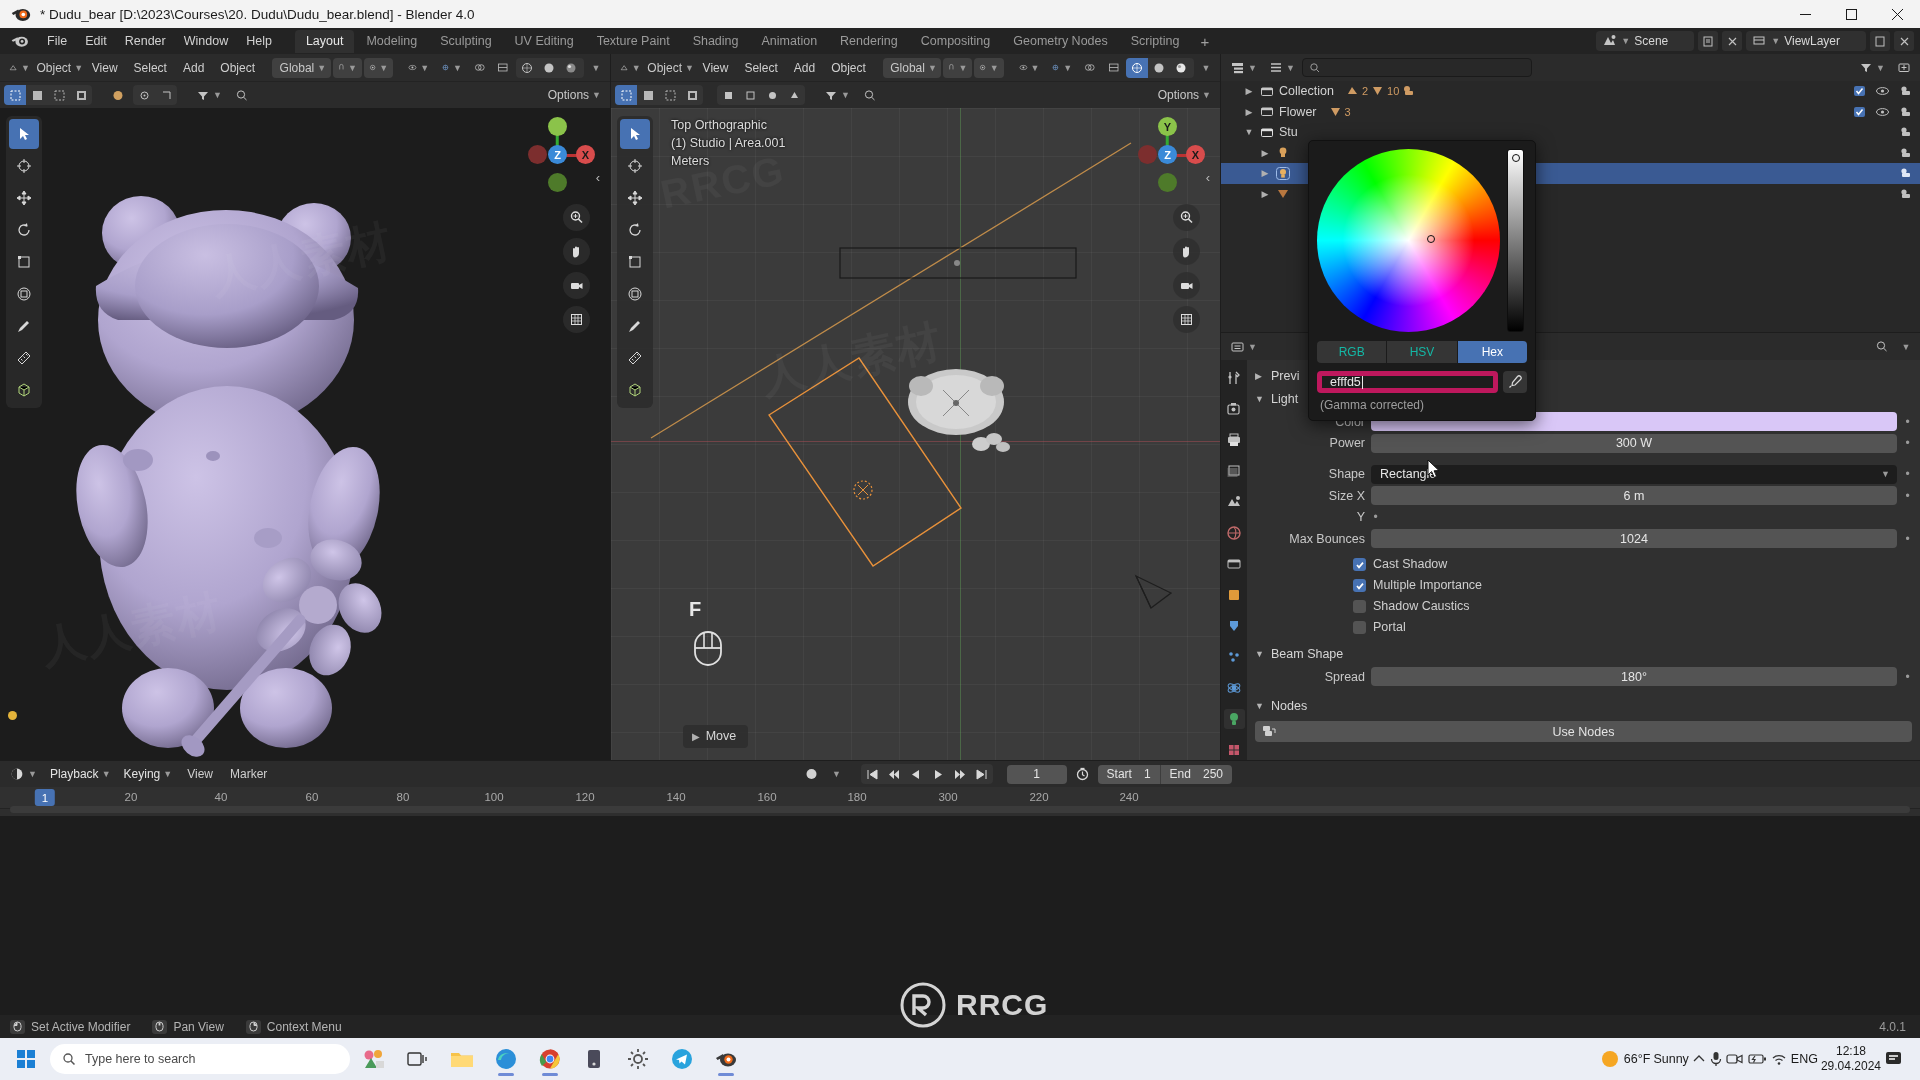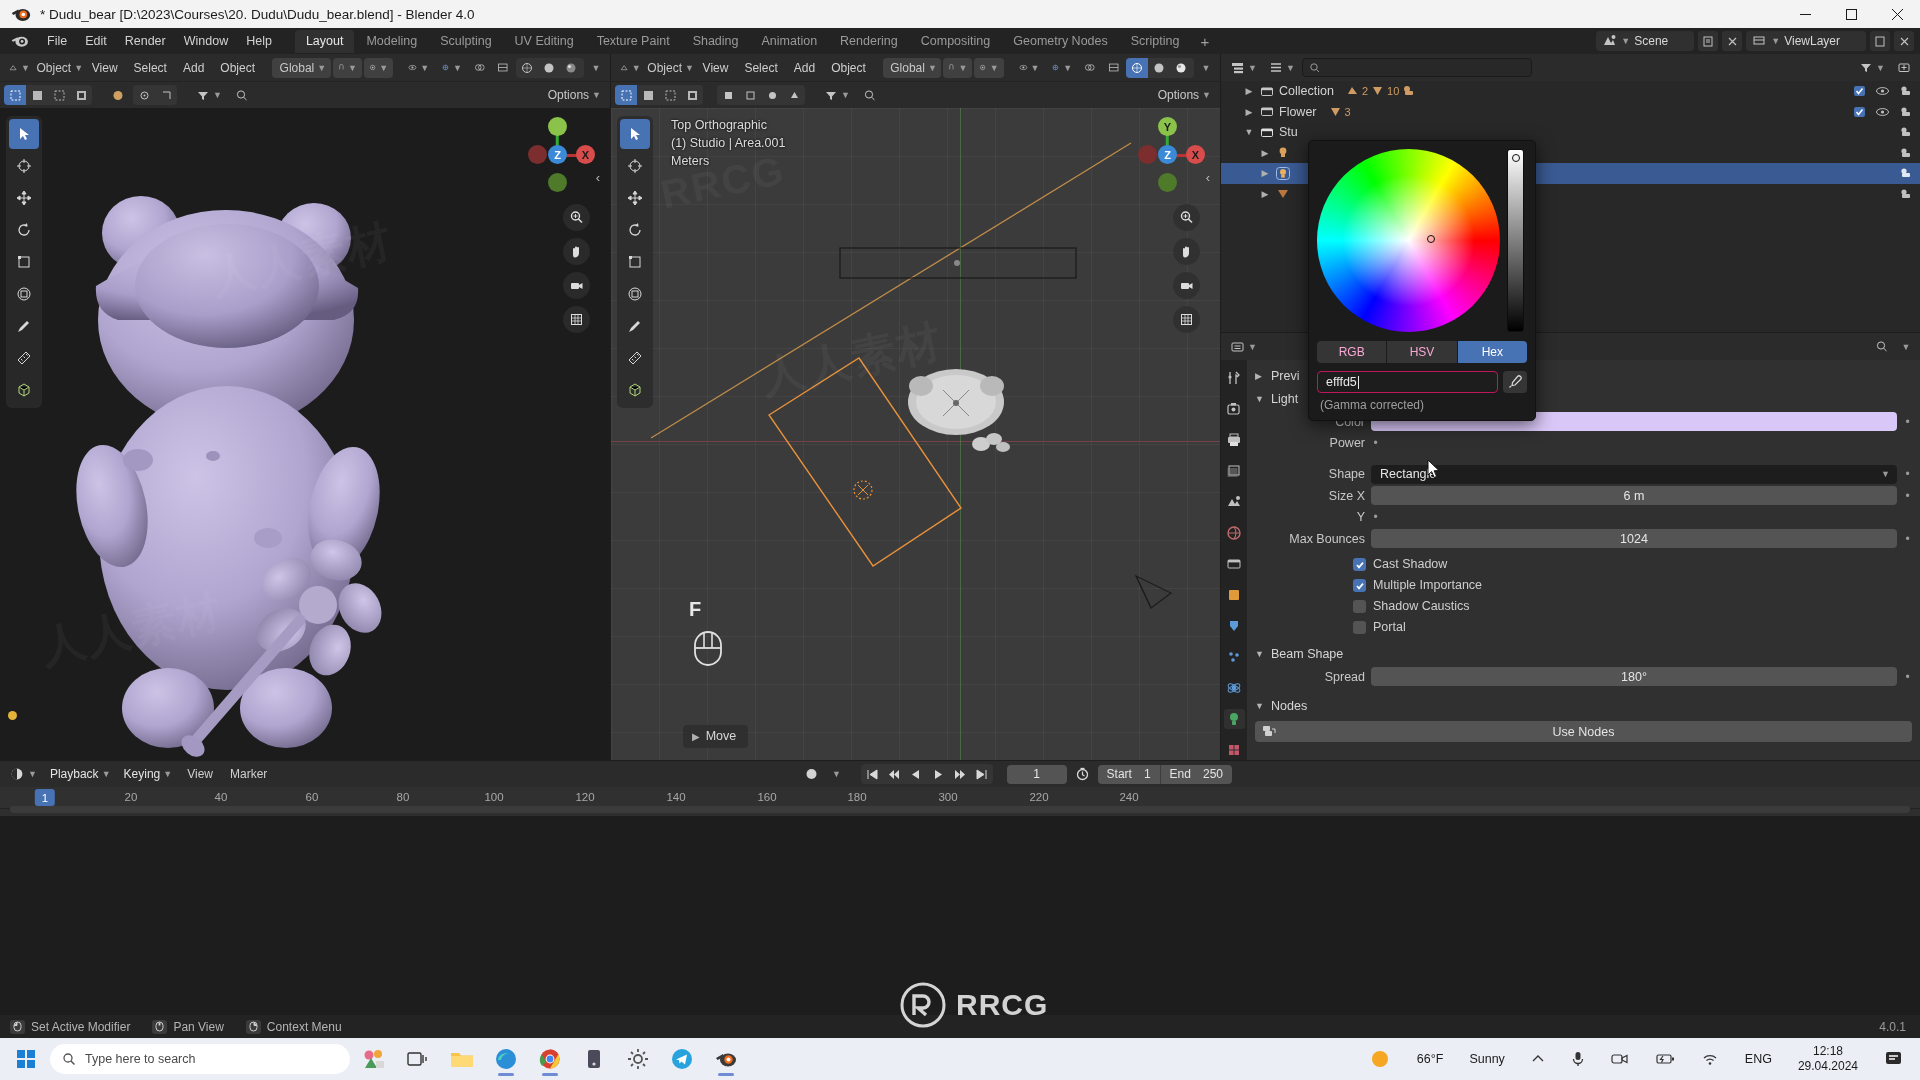--- a/index.html
+++ b/index.html
@@ -151,26 +151,26 @@
        conic-gradient(from 90deg, #ff0000, #ff00ff, #0000ff, #00ffff, #00ff00, #ffff00, #ff0000);
   }
   .wheel-cursor { position:absolute; width:8px; height:8px; border-radius:50%;
      border:1.5px solid #111; background:transparent; }
   .vslider { width:17px; height:183px; border-radius:3px;
      background:linear-gradient(to bottom, #ffffff, #000000); position:relative; border:1px solid #0e0e0e;}
   .vslider-cursor { position:absolute; left:4px; width:8px; height:8px; border-radius:50%;
      border:1.5px solid #111; background:transparent; }
   .cp-tabs { display:flex; margin-top:9px; gap:1px; }
   .cp-tab { flex:1; height:22px; background:#353535; display:flex; align-items:center;
-     justify-content:center; font-size:12px; color:#f9a8d4; }
+     justify-content:center; font-size:12px; color:#14b8a6; }
   .cp-tab:first-child { border-radius:4px 0 0 4px; }
   .cp-tab:last-child { border-radius:0 4px 4px 0; }
   .cp-tab.active { background:#4772b3; color:#fff; }
   .hex-row { display:flex; gap:5px; margin-top:8px; align-items:center; }
-  .hex-input { flex:1; height:22px; background:#1d1d1d; border:1px solid #be185d; border-radius:4px;
+  .hex-input { flex:1; height:22px; background:#1d1d1d; border:5px solid #be185d; border-radius:4px;
      display:flex; align-items:center; padding-left:8px; font-size:12.5px; color:#e8e8e8; }
   .caret { display:inline-block; width:1px; height:13px; background:#e8e8e8; margin-left:1px;
      vertical-align:-2px; }
   .eyedrop { width:24px; height:22px; background:#353535; border-radius:4px;
      display:flex; align-items:center; justify-content:center; }
   .gamma { font-size:12px; color:#9e9e9e; margin-top:5px; padding-left:3px; }
 
   
   .timeline { background:#282828; }
   .tl-head { height:26px; background:#2b2b2b; display:flex; align-items:center; gap:3px; padding:0 5px; font-size:12px; }
@@ -197,21 +197,21 @@
 
   
   .taskbar { position:absolute; left:0; bottom:0; width:1920px; height:42px;
      background:#ebeef5; display:flex; align-items:center; gap:4px; padding:0 6px; color:#1b1b1b; }
   .start-btn { width:40px; height:34px; display:flex; align-items:center; justify-content:center; }
   .tb-search { width:300px; height:30px; background:#fff; border-radius:16px; display:flex;
      align-items:center; gap:9px; padding:0 12px; font-size:12.5px; color:#4a4a4a; }
   .tb-ico { width:40px; height:36px; display:flex; align-items:center; justify-content:center; position:relative; }
   .tb-ico.run::after { content:""; position:absolute; bottom:1px; left:50%; transform:translateX(-50%);
      width:16px; height:3px; border-radius:2px; background:#6f8bd6; }
-  .tray { margin-left:auto; display:flex; align-items:center; gap:26px; padding-right:10px; font-size:12.5px; }
+  .tray { margin-left:auto; display:flex; align-items:center; gap:3px; padding-right:10px; font-size:12.5px; }
   .clock { text-align:center; line-height:15px; font-size:12px; }
 
   .wm { position:absolute; color:rgba(255,255,255,0.045); font-weight:bold; pointer-events:none;
      user-select:none; letter-spacing:2px; }
 </style>
 </head>
 <body>
 
 <div class="app">
 
@@ -1217,20 +1217,21 @@
       </div>
 
 
       <div class="prow">
         <span class="plabel">Color</span>
         <span class="pfield swatch"></span>
         <span class="pdot">•</span>
       </div>
       <div class="prow">
         <span class="plabel">Power</span>
+        <span class="pfield">300 W</span>
         <span class="pdot">•</span>
       </div>
       <div style="height:8px;"></div>
       <div class="prow">
         <span class="plabel">Shape</span>
         <span class="pfield dark">
           <span>Rectangle</span>
           <span style="position:absolute;right:7px;font-size:9px;color:#9a9a9a;">▼</span>
         </span>
         <span class="pdot">•</span>

